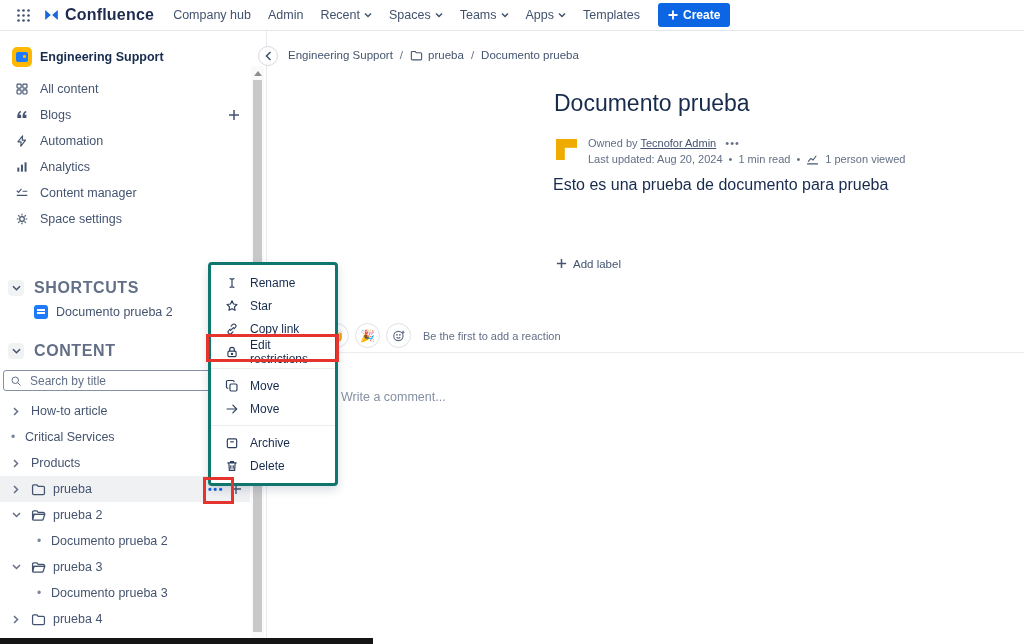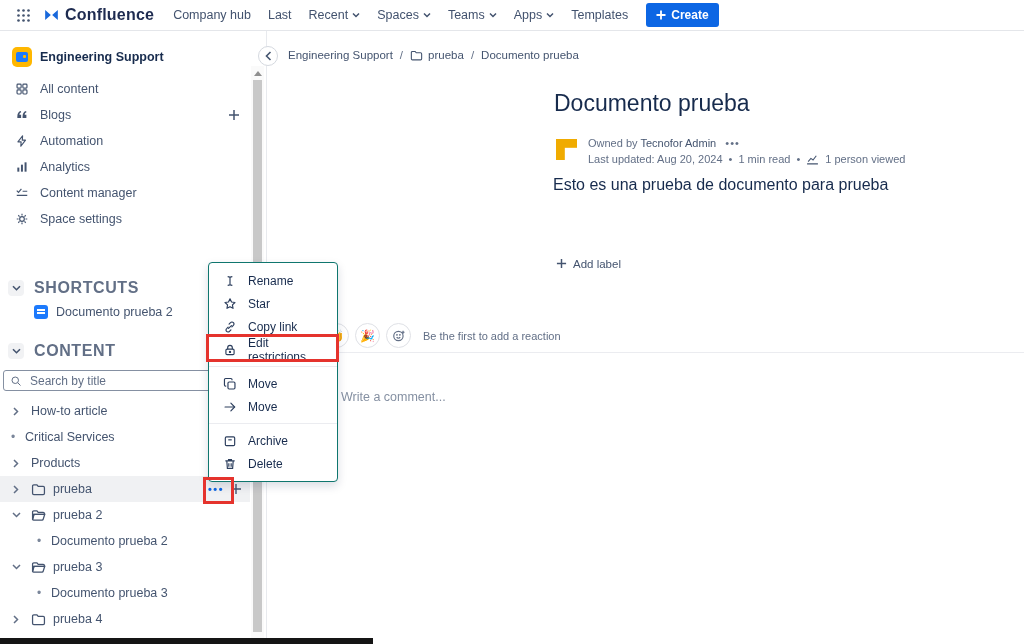--- a/index.html
+++ b/index.html
@@ -72,39 +72,39 @@
   .breadcrumb .fold-sm { width:14px; height:14px; color:#44546F; display:flex; align-items:center; }
   .crumb-folder { display:flex; align-items:center; gap:4px; }
 
   .page-title { position:absolute; top:90px; left:554px; font-size:23px; font-weight:500; color:#172B4D; }
 
   .byline { position:absolute; top:136px; left:556px; display:flex; }
   .owner-logo { width:21px; height:21px; margin-top:3px; flex:none;
     background-image:linear-gradient(#F0AB00,#F0AB00),linear-gradient(#F0AB00,#F0AB00);
     background-size:100% 42%,42% 100%; background-position:top left,top left; background-repeat:no-repeat; }
   .byline-text { margin-left:11px; font-size:11px; color:#626F86; line-height:15px; }
-  .owner-link { color:#44546F; cursor:pointer; }
+  .owner-link { color:#44546F; text-decoration:underline; cursor:pointer; }
   .more-dots { color:#626F86; letter-spacing:1px; margin-left:6px; cursor:pointer; }
   .meta-row { display:flex; align-items:center; gap:6px; margin-top:1px; }
   .views-icon { width:13px; height:11px; color:#44546F; display:inline-flex; }
 
   .page-body { position:absolute; top:176px; left:553px; font-size:16px; color:#172B4D; }
 
   .add-label { position:absolute; top:258px; left:556px; display:flex; align-items:flex-start; gap:6px; font-size:11.5px; color:#44546F; cursor:pointer; }
 
   .reactions { position:absolute; top:323px; left:324px; display:flex; align-items:center; z-index:3; }
   .pill { width:25px; height:25px; border-radius:50%; border:1px solid #DFE1E6; background:#fff; display:flex; align-items:center; justify-content:center; font-size:12px; margin-right:6px; cursor:pointer; }
   .pill.addr { color:#626F86; }
   .reaction-prompt { font-size:11px; color:#626F86; margin-left:6px; }
 
   .comment-divider { position:absolute; top:352px; left:285px; width:739px; height:1px; background:#EBECF0; }
   .comment-placeholder { position:absolute; top:390px; left:341px; font-size:12.5px; color:#8590A2; }
 
   
-  .ctx-menu { position:absolute; top:262px; left:208px; width:130px; background:#fff; border:1px solid #0f766e; border-radius:4px; box-shadow:0 4px 10px rgba(9,30,66,.15); z-index:50; padding:6px 0; }
+  .ctx-menu { position:absolute; top:262px; left:208px; width:130px; background:#fff; border:3px solid #0f766e; border-radius:4px; box-shadow:0 4px 10px rgba(9,30,66,.15); z-index:50; padding:6px 0; }
   .ctx-item { height:23px; display:flex; align-items:center; padding:0 10px 0 13px; font-size:12px; color:#172B4D; cursor:pointer; }
   .ctx-item .mic { width:15px; height:15px; color:#2C3E5D; display:flex; align-items:center; justify-content:center; flex:none; }
   .ctx-item .lbl { margin-left:11px; }
   .ctx-divider { height:1px; background:#EBECF0; margin:5px 0; }
 
   
   .redbox { position:absolute; border:3px solid #E5332D; background:transparent; z-index:60; pointer-events:none; }
   .redbox.menu-item-box { top:334px; left:206px; width:133px; height:28px; }
   .redbox.dots-box { top:477px; left:203px; width:31px; height:27px; }
 
@@ -137,21 +137,21 @@
             <path d="M2.5 4.5L11 12l-8.5 7.5zM21.5 4.5L13 12l8.5 7.5z"></path>
           </svg>
       </span>
       <span class="brand-name">Confluence</span>
     </div>
     <div class="nav-items">
       <span class="nav-item">
           <span>Company hub</span>
         </span>
       <span class="nav-item">
-          <span>Last</span>
+          <span>Admin</span>
         </span>
       <span class="nav-item">
           <span>Recent</span>
           <span class="caret">
             <svg width="8" height="6" viewBox="0 0 8 6" fill="none" stroke="#42526E" stroke-width="1.5">
               <path d="M1 1.5l3 3 3-3"></path>
             </svg>
           </span>
         </span>
       <span class="nav-item">

